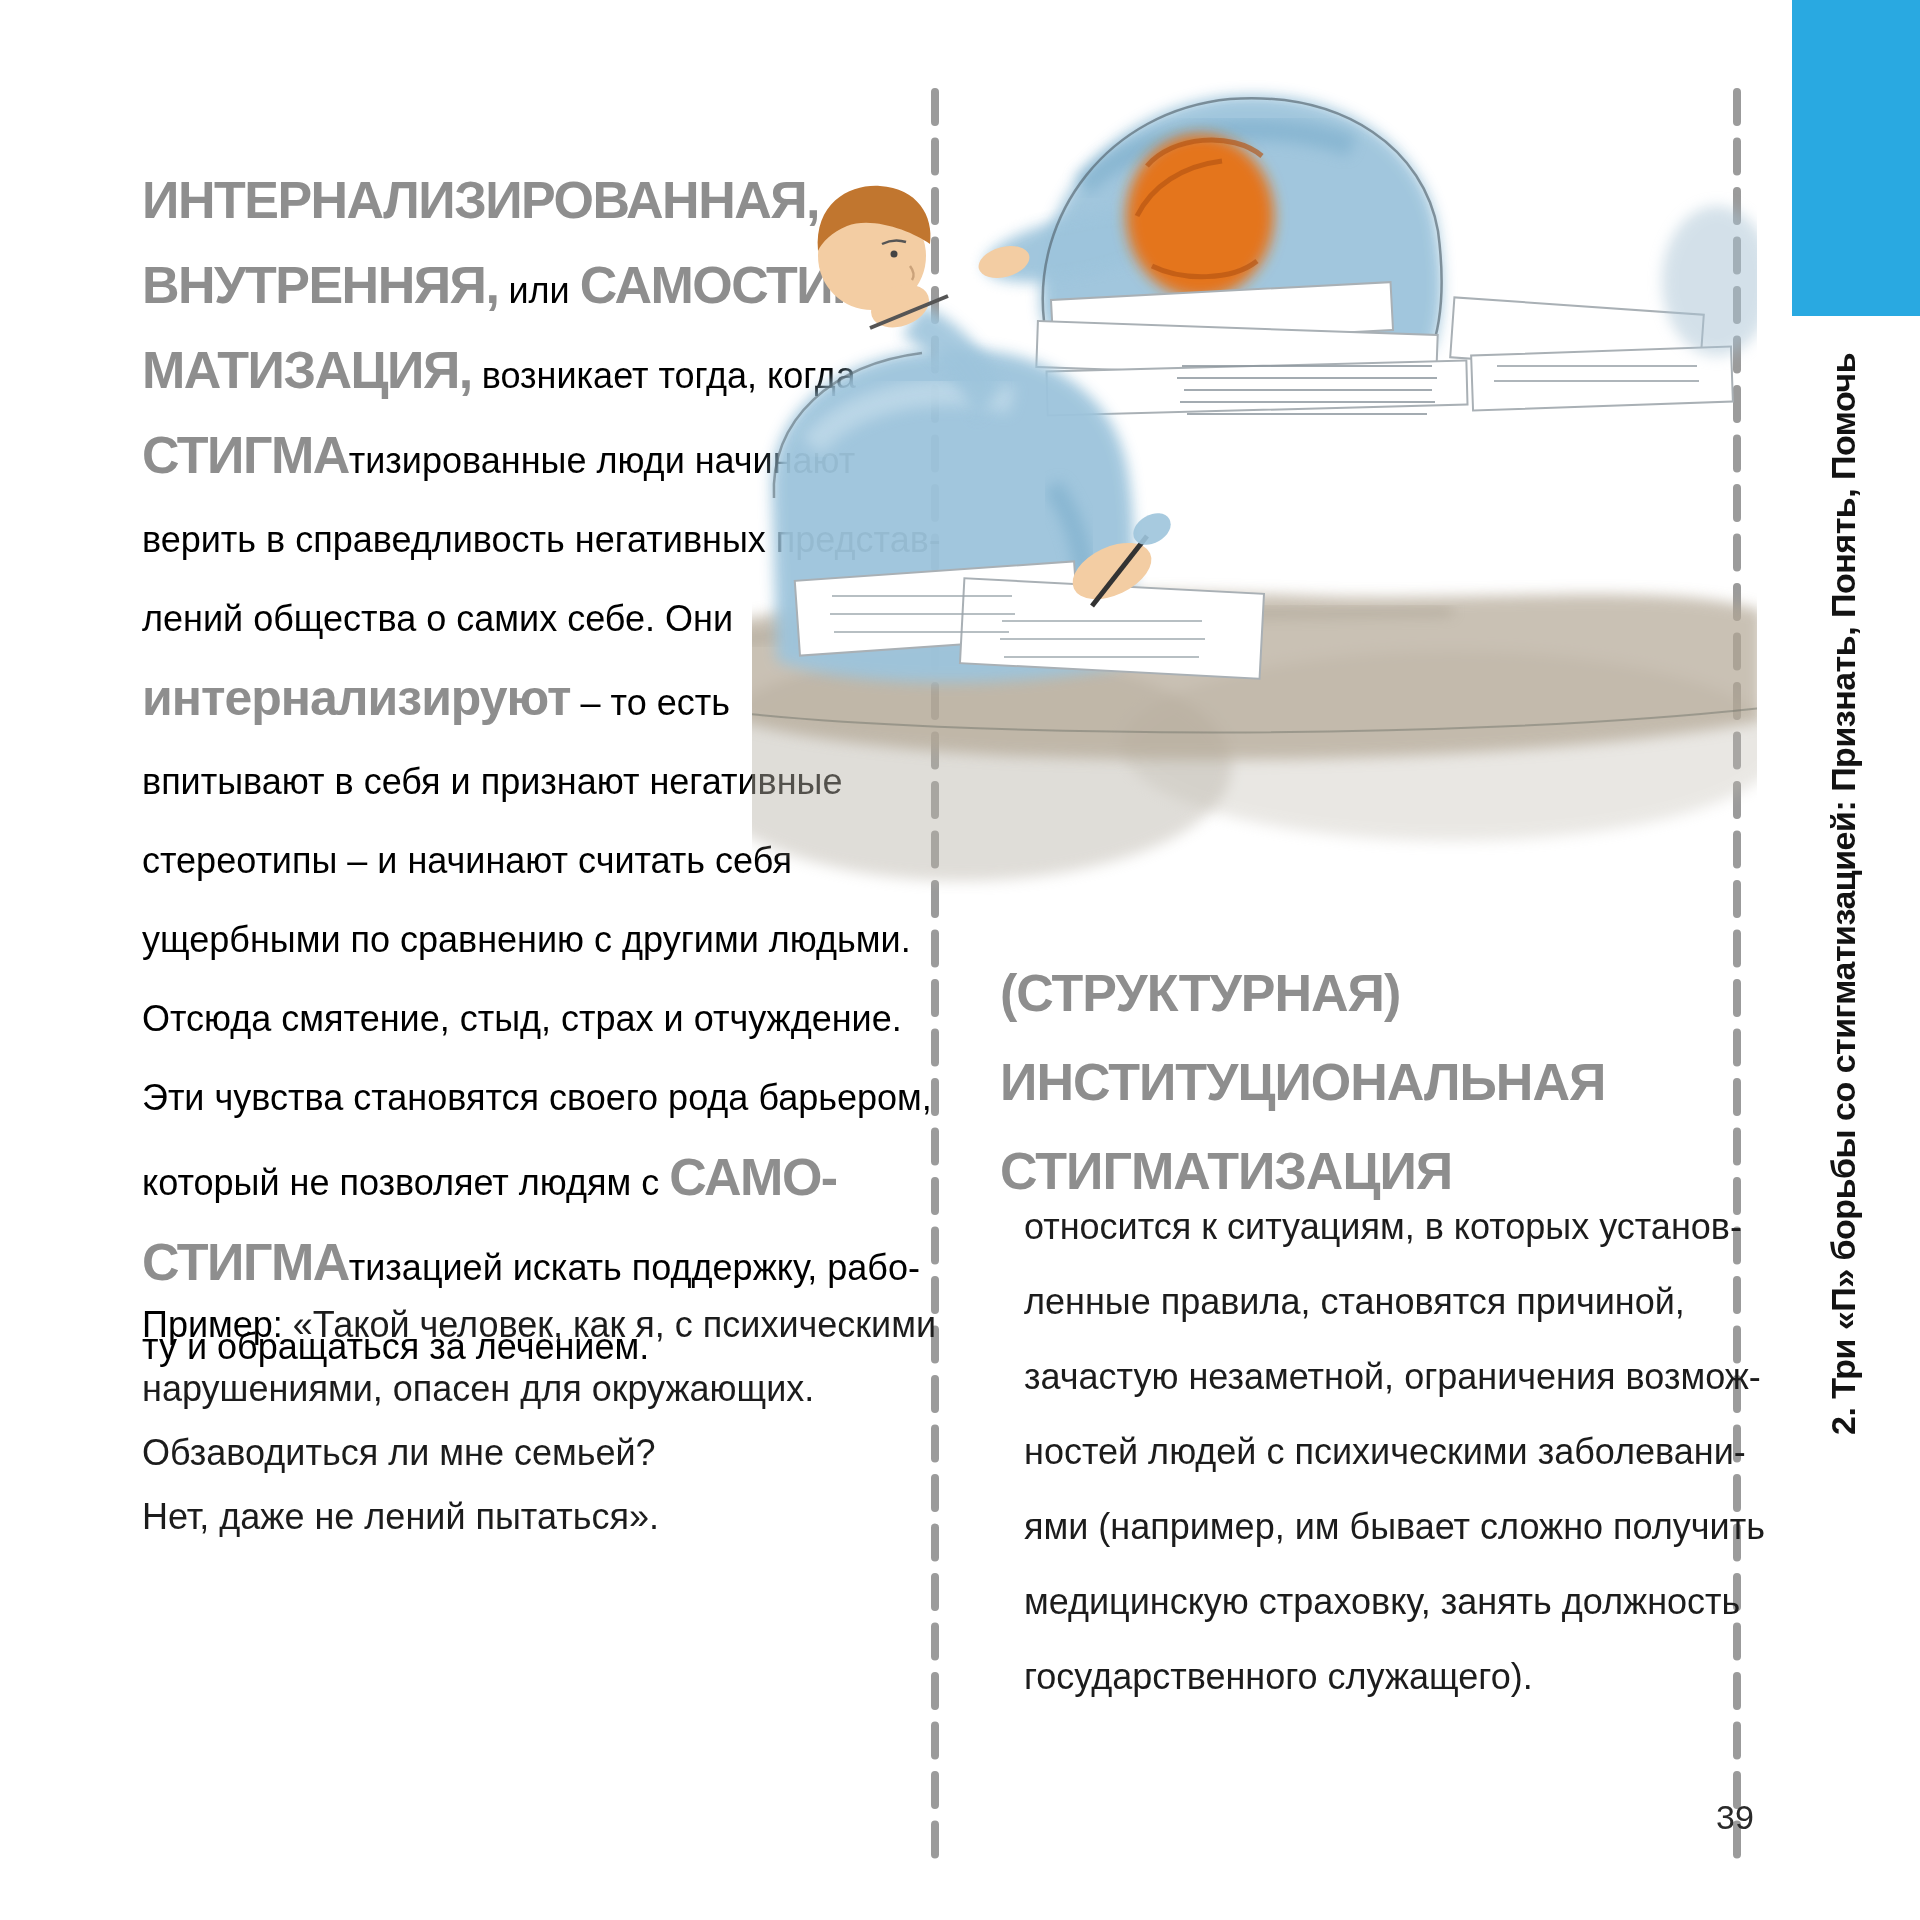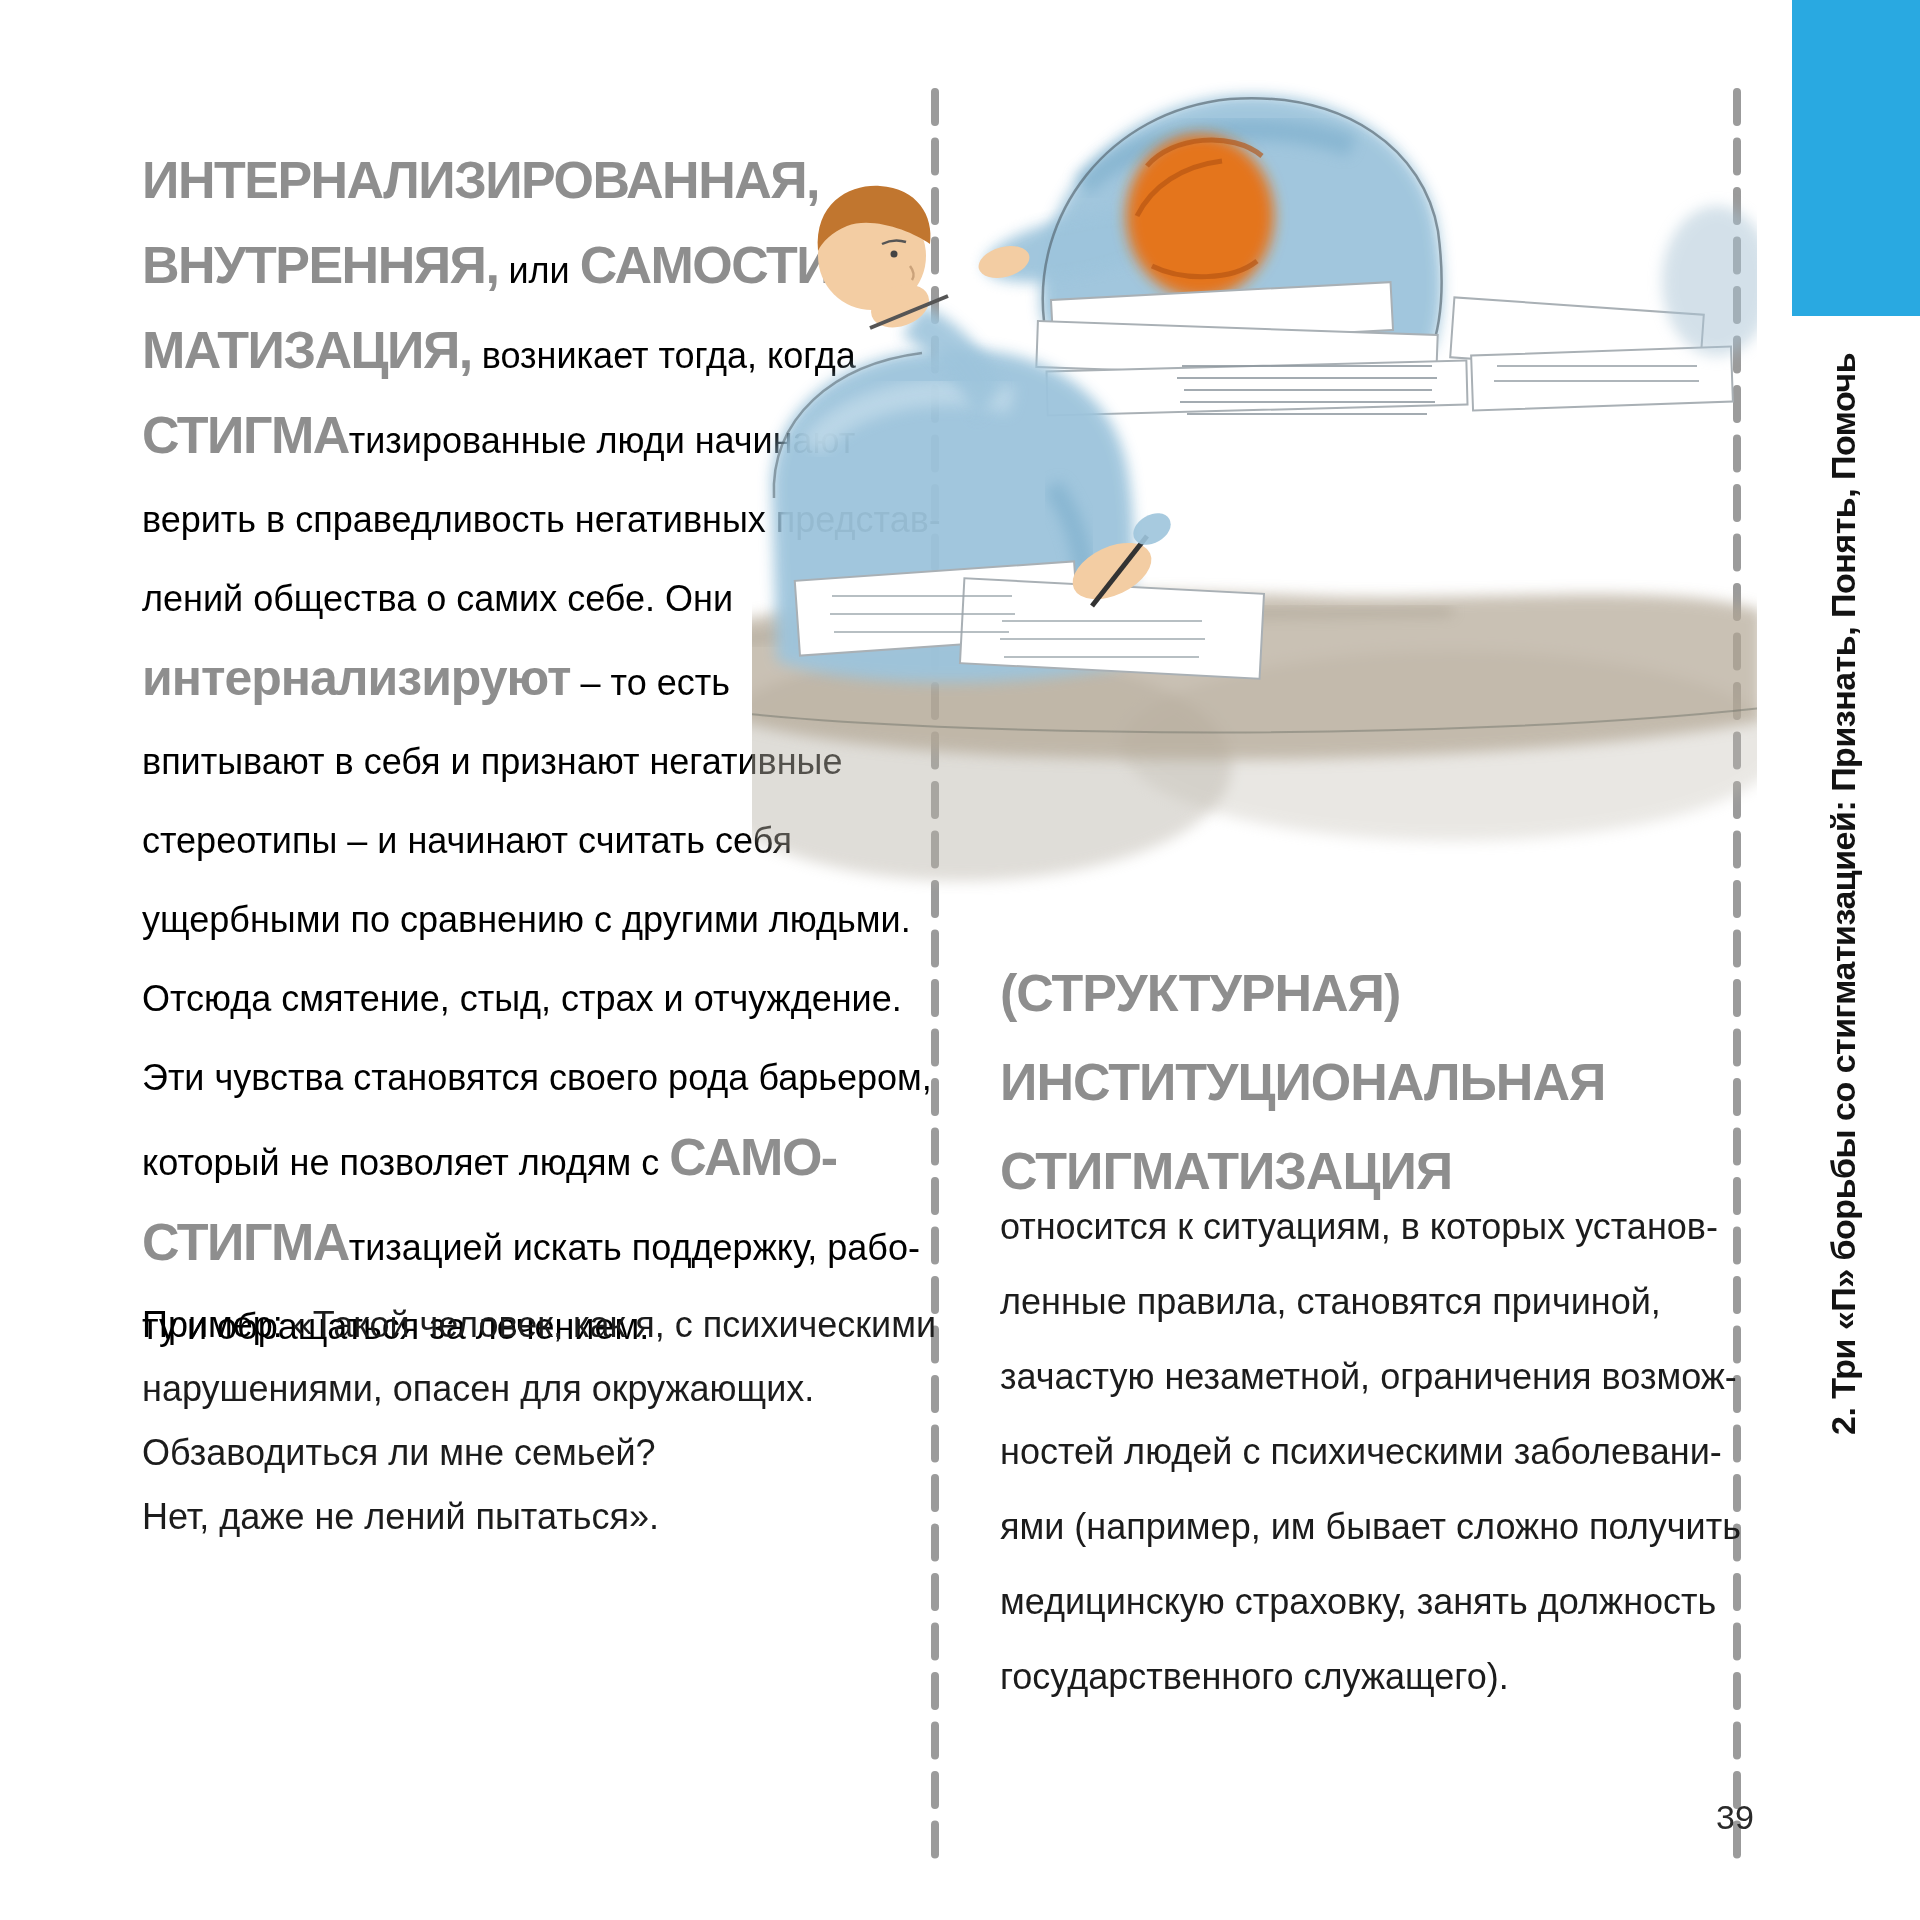--- a/index.html
+++ b/index.html
@@ -8,31 +8,31 @@
   .abs{position:absolute;}
 
   
   .line{white-space:nowrap;}
   .seg{display:inline;}
   .seg.big{font-size:52px;font-weight:bold;color:#8e8e8e;letter-spacing:-1.5px;}
   .seg.mid{font-size:50px;font-weight:bold;color:#8e8e8e;letter-spacing:-1px;}
   .seg.plain{font-size:36px;color:#000000;}
   .seg.italic{font-size:36px;color:#1c1c1c;}
 
-  .left-para{left:142px;top:144px;width:800px;}
+  .left-para{left:142px;top:164px;width:800px;}
   .left-para .line{line-height:72px;}
 
   .example{left:142px;top:1296px;width:800px;}
   .example .line{line-height:57px;}
 
   .right-heading{left:1000px;top:955px;width:740px;}
   .right-heading .line{line-height:76px;}
   .right-heading .seg{font-size:52px;font-weight:bold;color:#8e8e8e;letter-spacing:-1px;}
 
-  .right-body{left:1000px;top:1193px;width:745px;}
+  .right-body{left:1024px;top:1193px;width:745px;}
   .right-body .line{line-height:68px;}
   .right-body .seg{font-size:36px;color:#1c1c1c;}
 
   .divider{pointer-events:none;}
   .illustration{left:752px;top:66px;width:1005px;height:830px;z-index:3;}
 
   .corner-square{left:1792px;top:0;width:128px;height:316px;background:#29a9e1;}
 
   .sidebar-title{left:1805px;top:1435px;width:1105px;height:76px;
       transform:rotate(-90deg);transform-origin:0 0;

